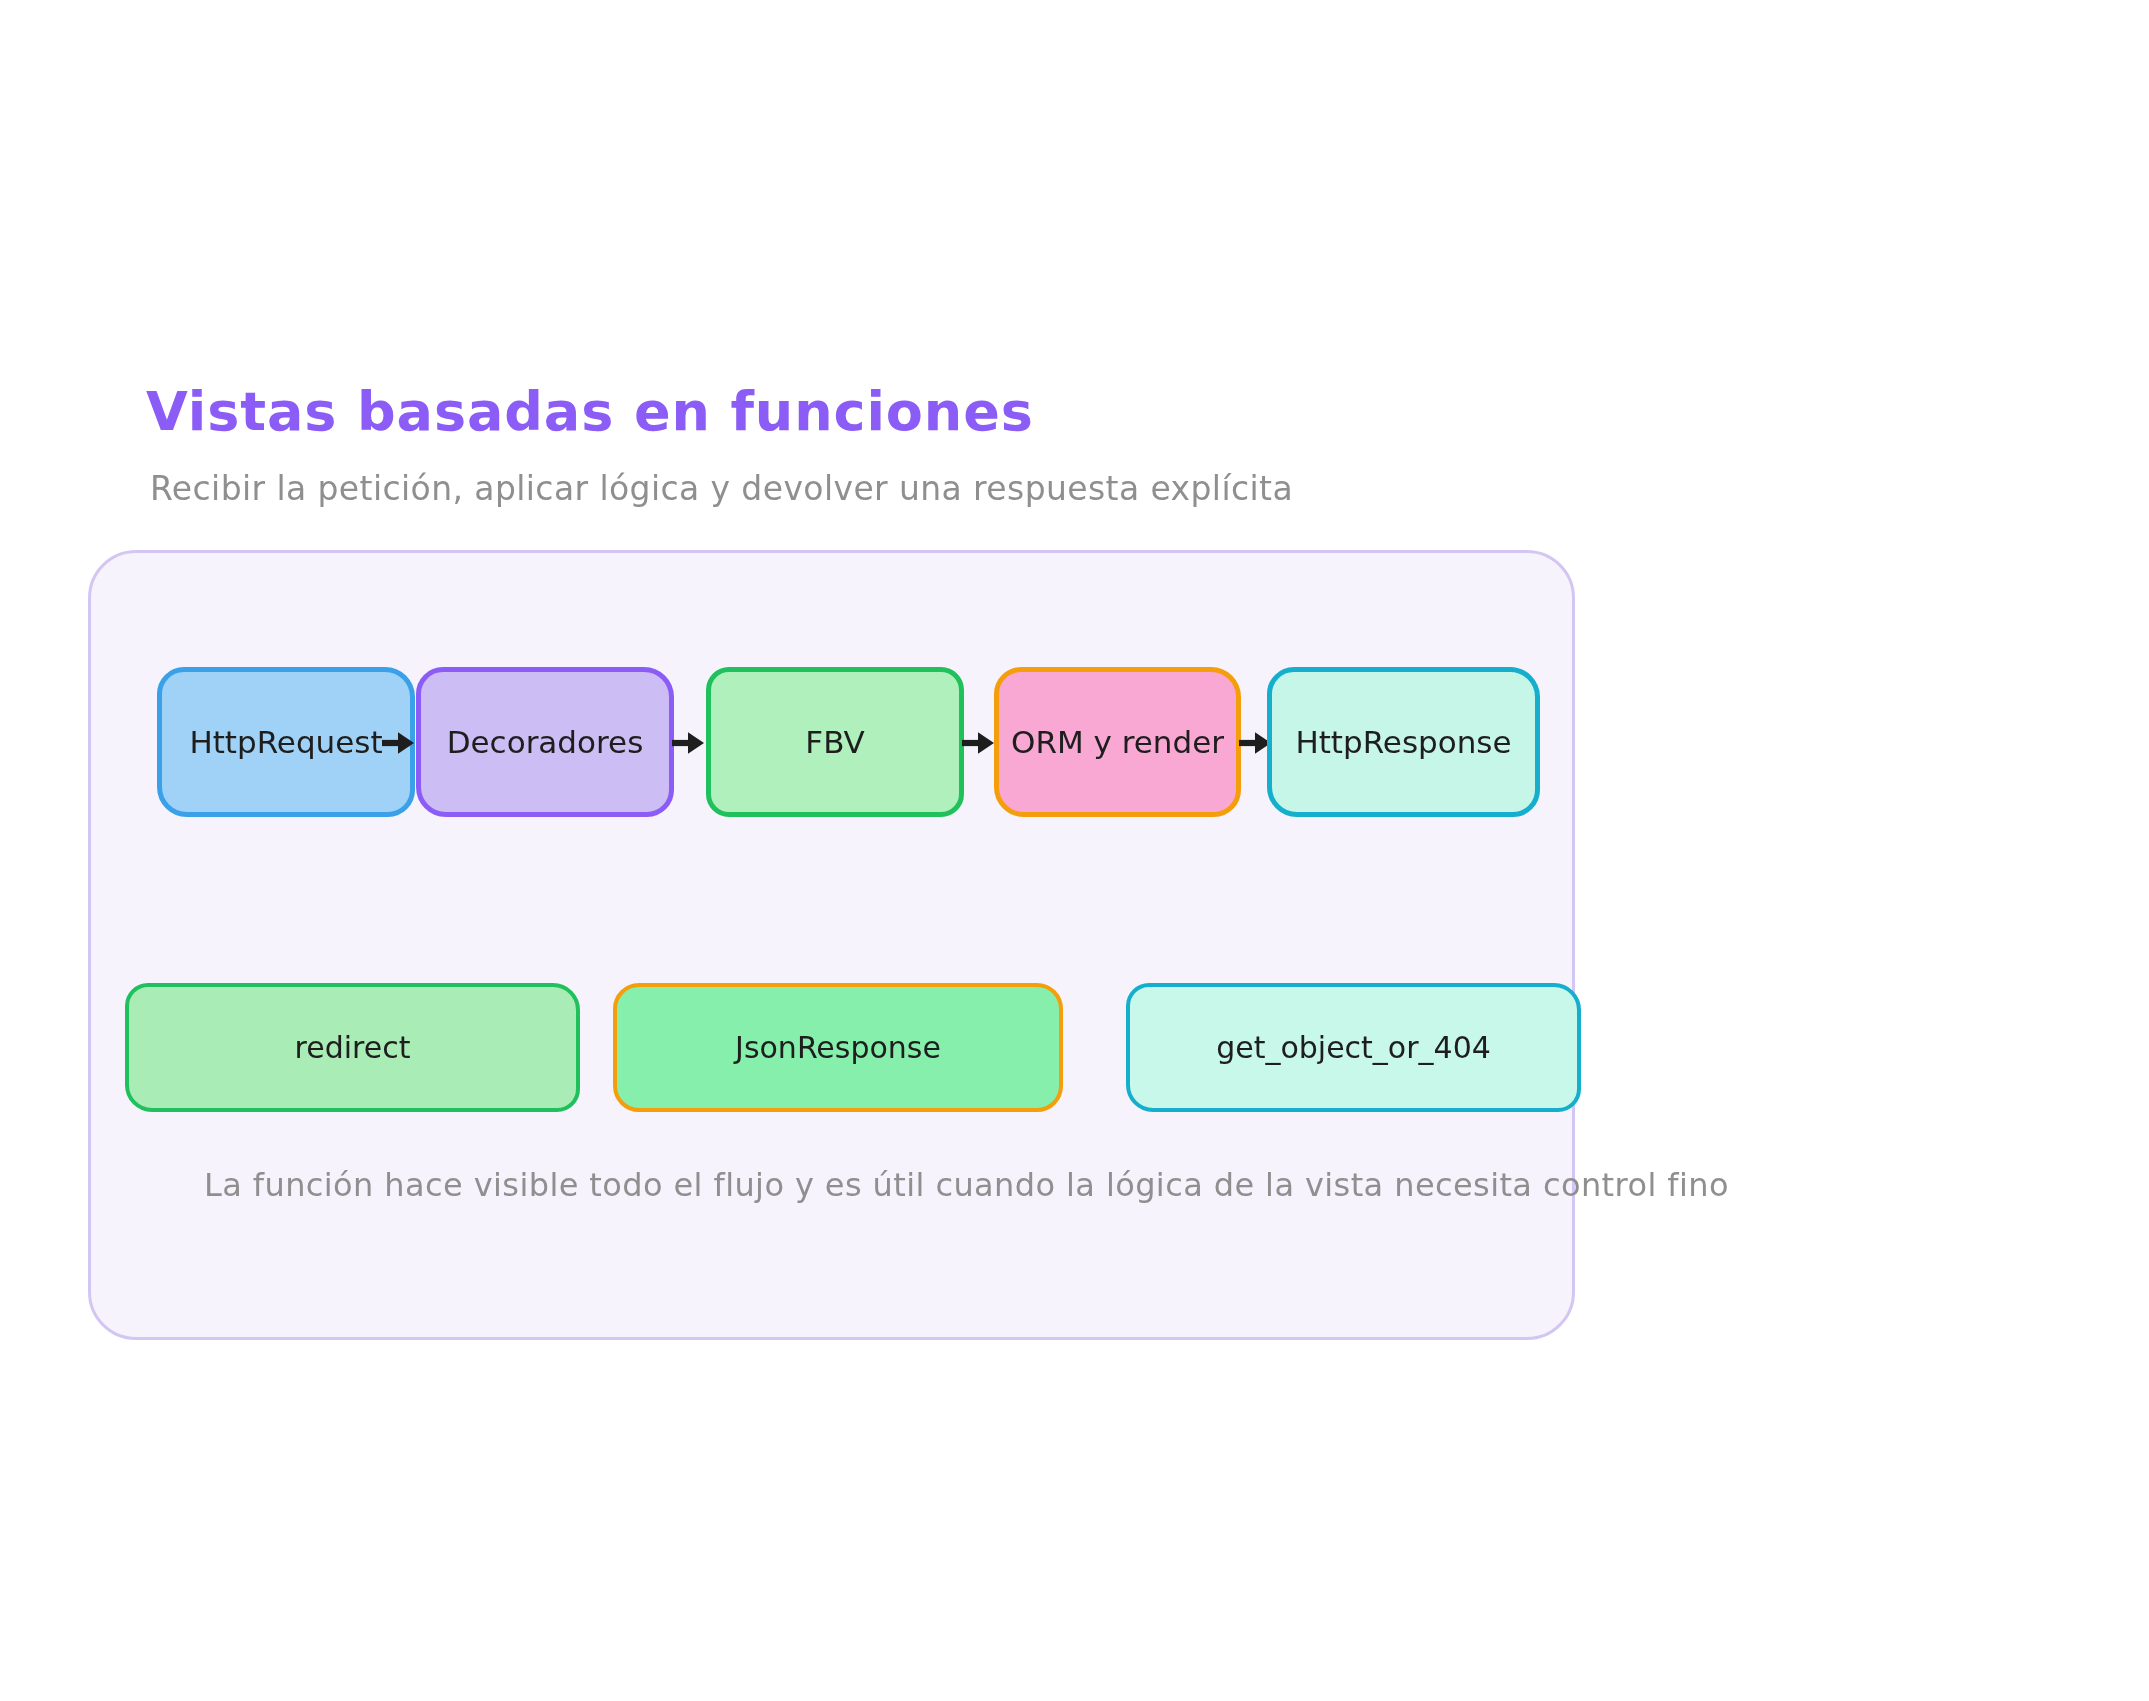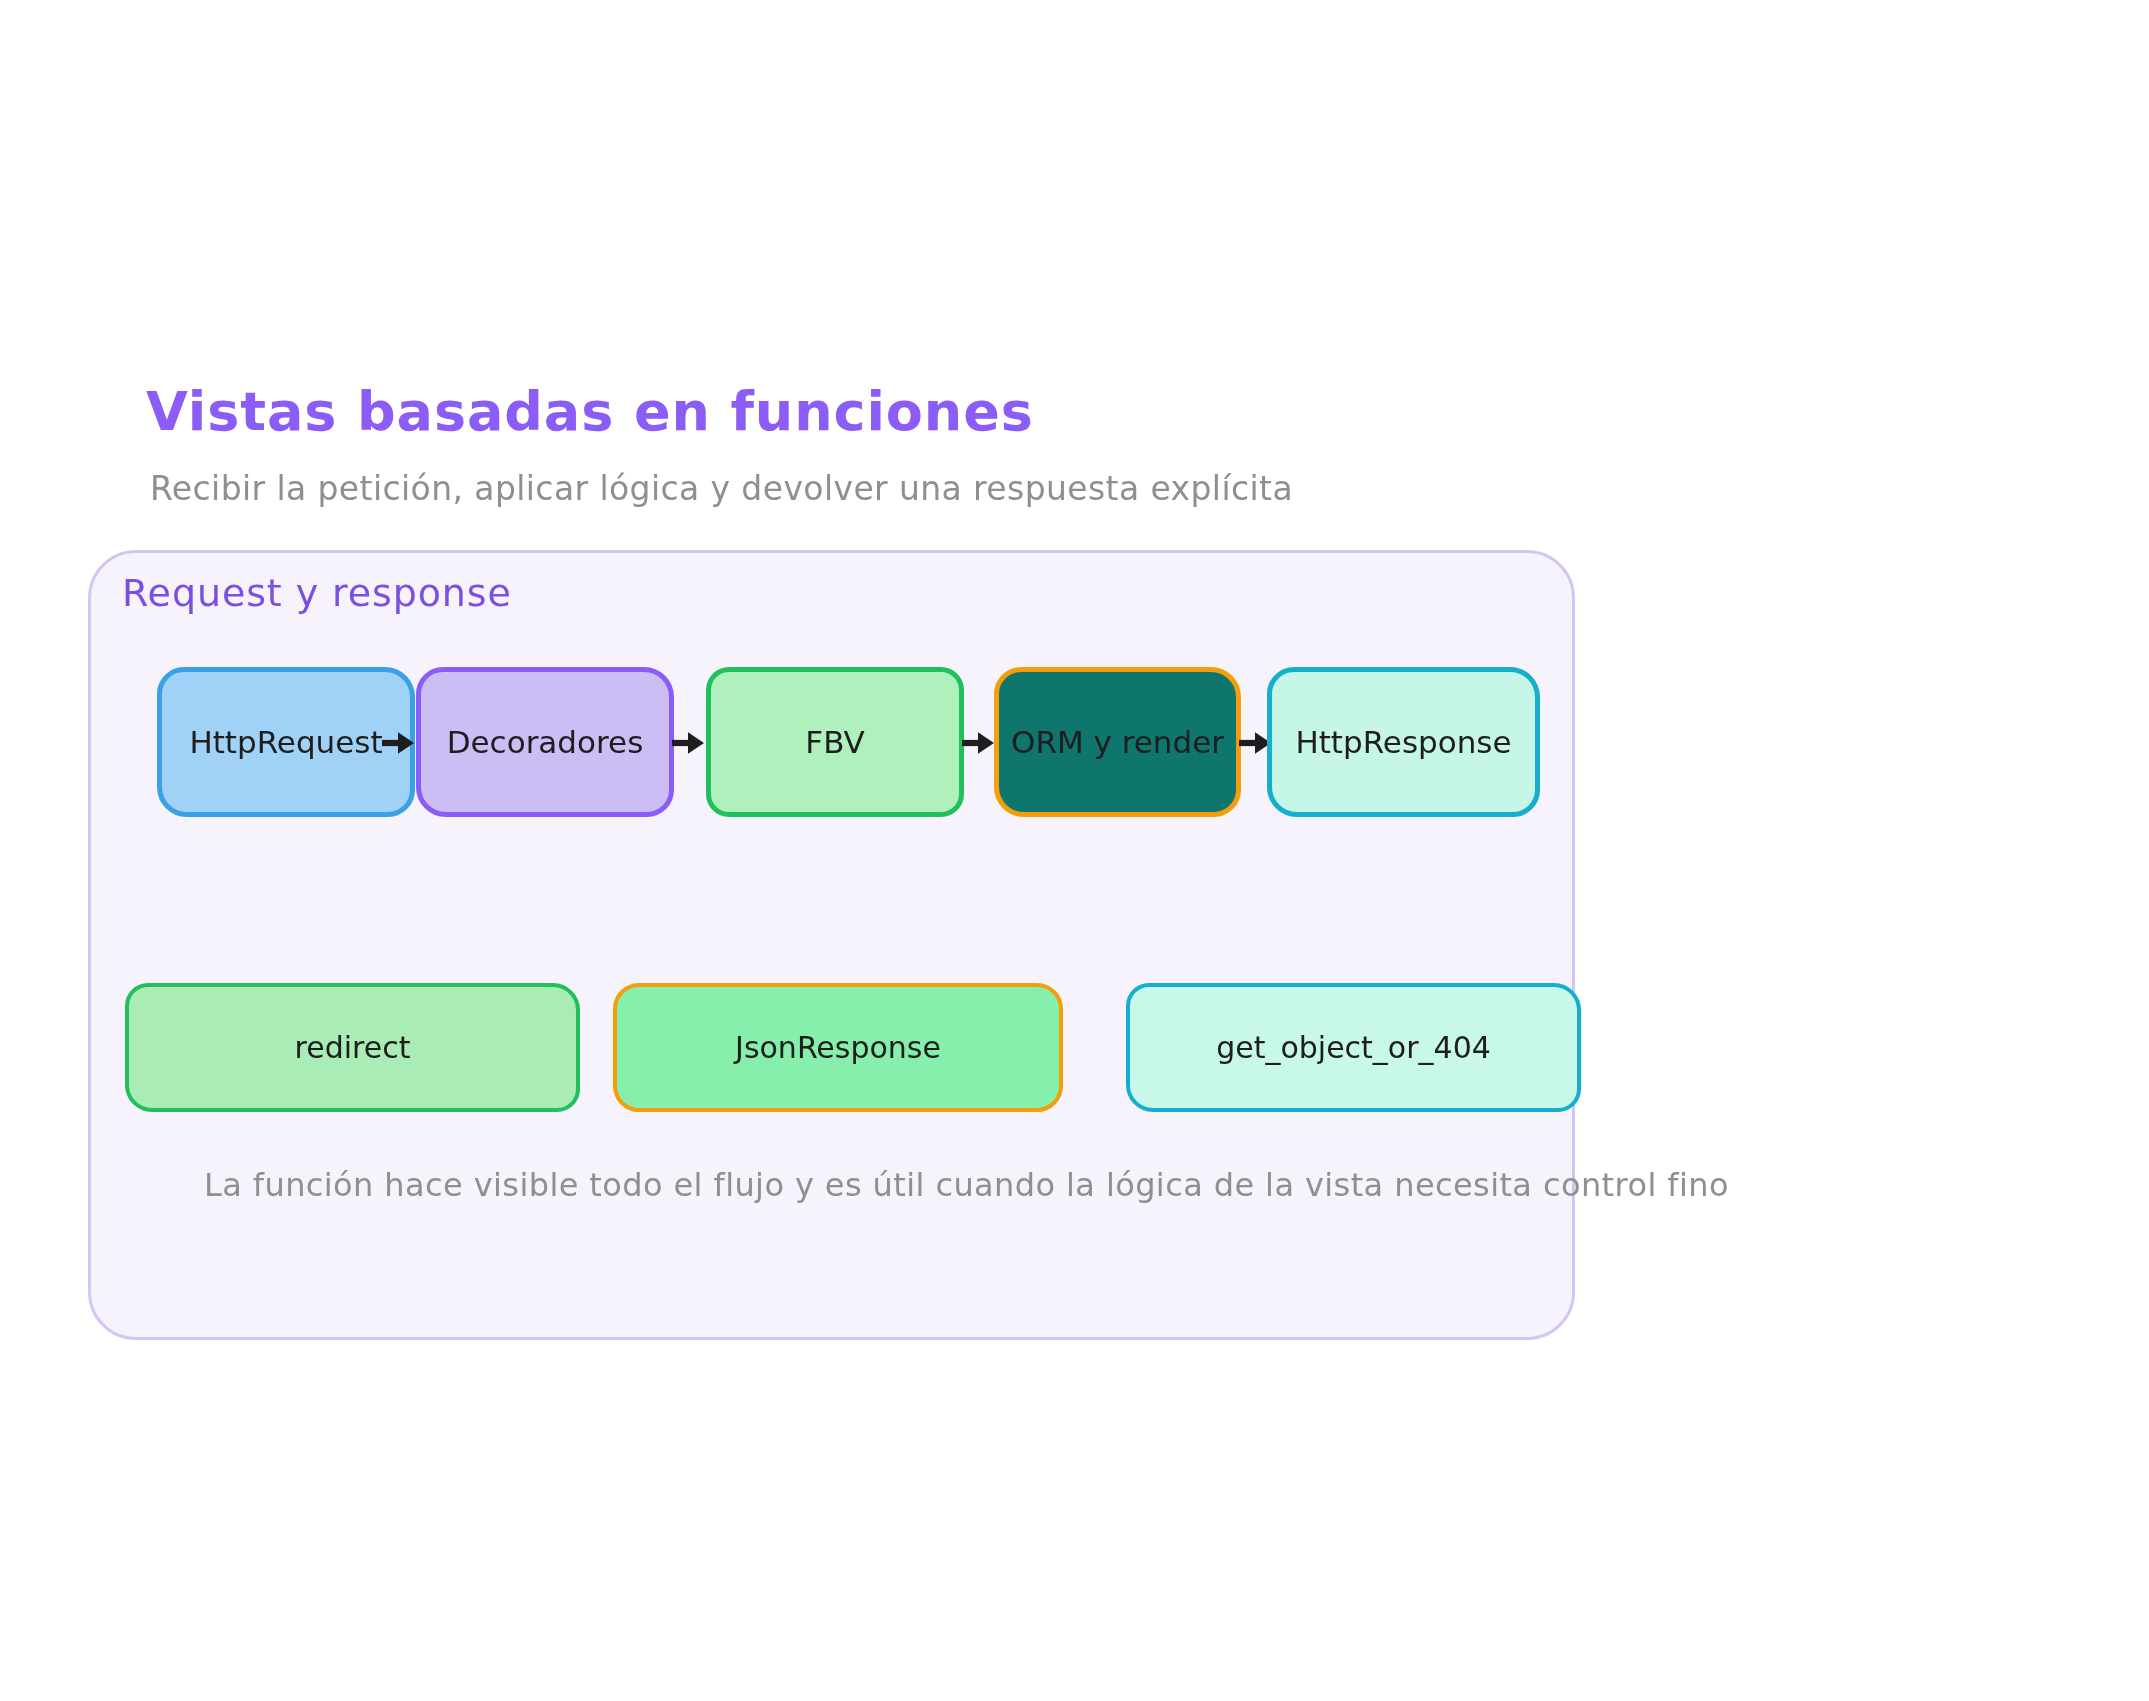--- a/index.html
+++ b/index.html
@@ -125,21 +125,20 @@
 </head>
 <body>
 
 <div id="canvas">
 
   <div class="page-title">Vistas basadas en funciones</div>
   <div class="page-subtitle">Recibir la petición, aplicar lógica y devolver una respuesta explícita</div>
 
   <div class="panel" style="background-color: rgb(246, 243, 252); border-color: rgb(212, 198, 242);"></div>
 
-  <div class="panel-title" style="color: rgb(124, 79, 224);">Request y response</div>
 
   <div id="flow-node-0" class="node flow-node" style="background-color: rgb(159, 210, 246); border-color: rgb(58, 160, 232);">
     <span>HttpRequest</span>
   </div>
 
   <div id="flow-arrow-0" class="arrow" style="color: rgb(30, 30, 30);">
     <svg viewBox="0 0 36 40">
         <line x1="0" y1="20" x2="22" y2="20" stroke="currentColor" stroke-width="7"></line>
         <polygon points="18,8 36,20 18,32" fill="currentColor"></polygon>
       </svg>
@@ -160,21 +159,21 @@
     <span>FBV</span>
   </div>
 
   <div id="flow-arrow-2" class="arrow" style="color: rgb(30, 30, 30);">
     <svg viewBox="0 0 36 40">
         <line x1="0" y1="20" x2="22" y2="20" stroke="currentColor" stroke-width="7"></line>
         <polygon points="18,8 36,20 18,32" fill="currentColor"></polygon>
       </svg>
   </div>
 
-  <div id="flow-node-3" class="node flow-node" style="background-color: #0f766e; border-color: rgb(245, 158, 11);">
+  <div id="flow-node-3" class="node flow-node" style="background-color: #f9a8d4; border-color: rgb(245, 158, 11);">
     <span>ORM y render</span>
   </div>
 
   <div id="flow-arrow-3" class="arrow" style="color: rgb(30, 30, 30);">
     <svg viewBox="0 0 36 40">
         <line x1="0" y1="20" x2="22" y2="20" stroke="currentColor" stroke-width="7"></line>
         <polygon points="18,8 36,20 18,32" fill="currentColor"></polygon>
       </svg>
   </div>
 

